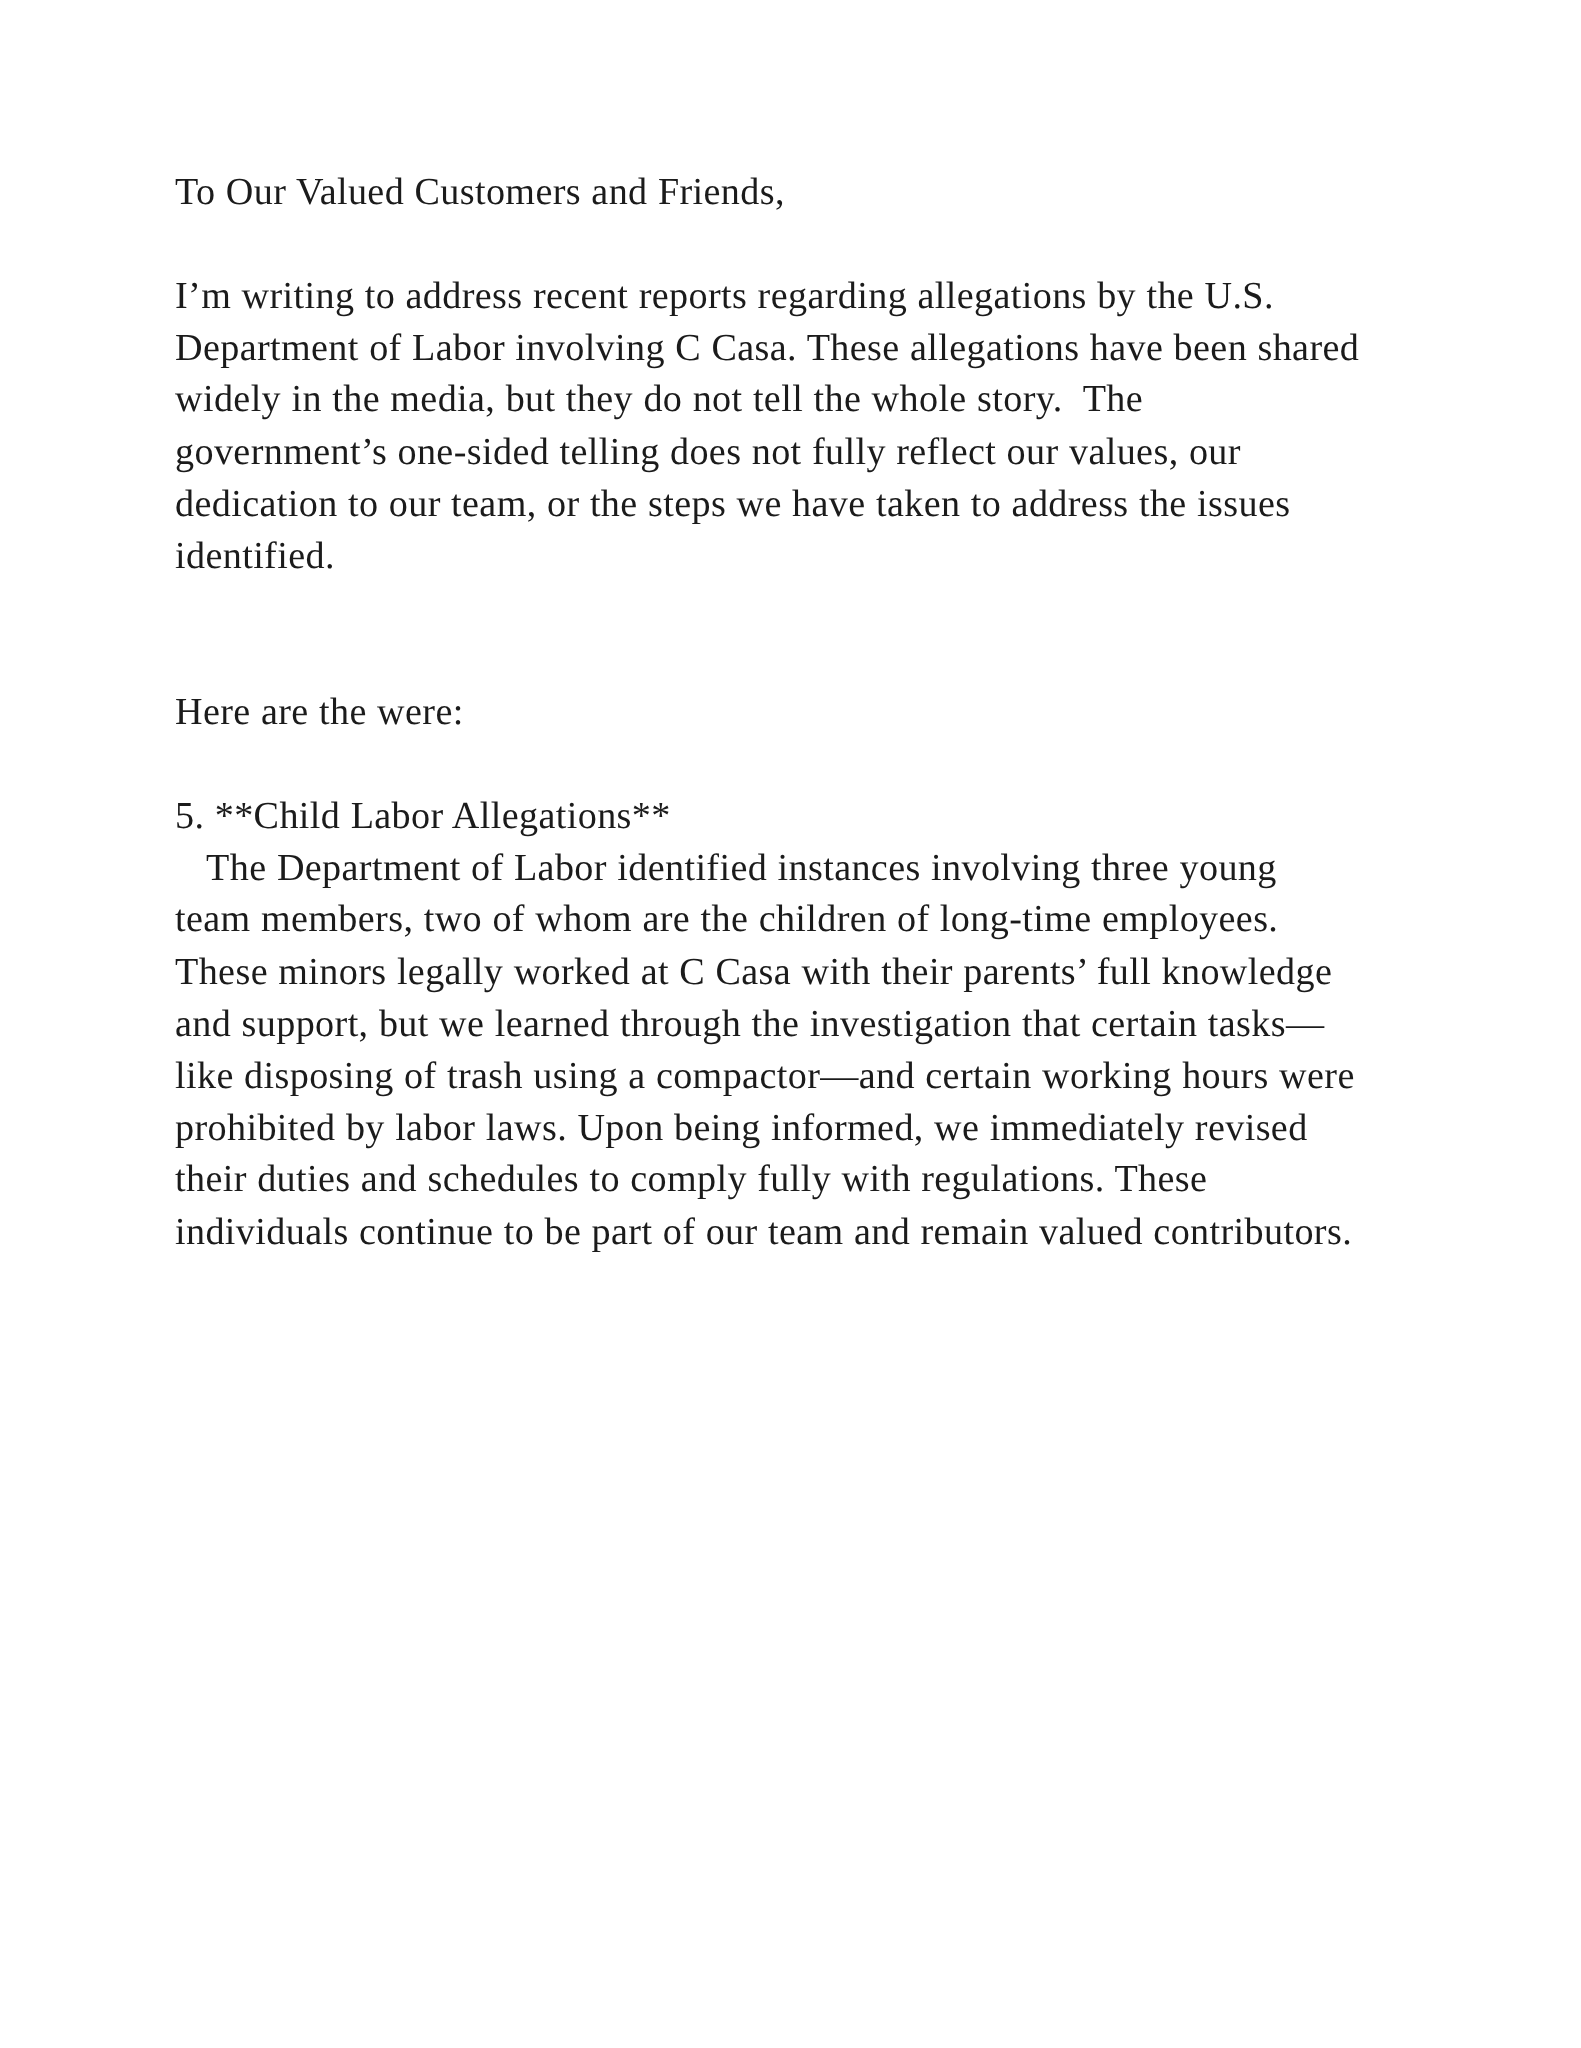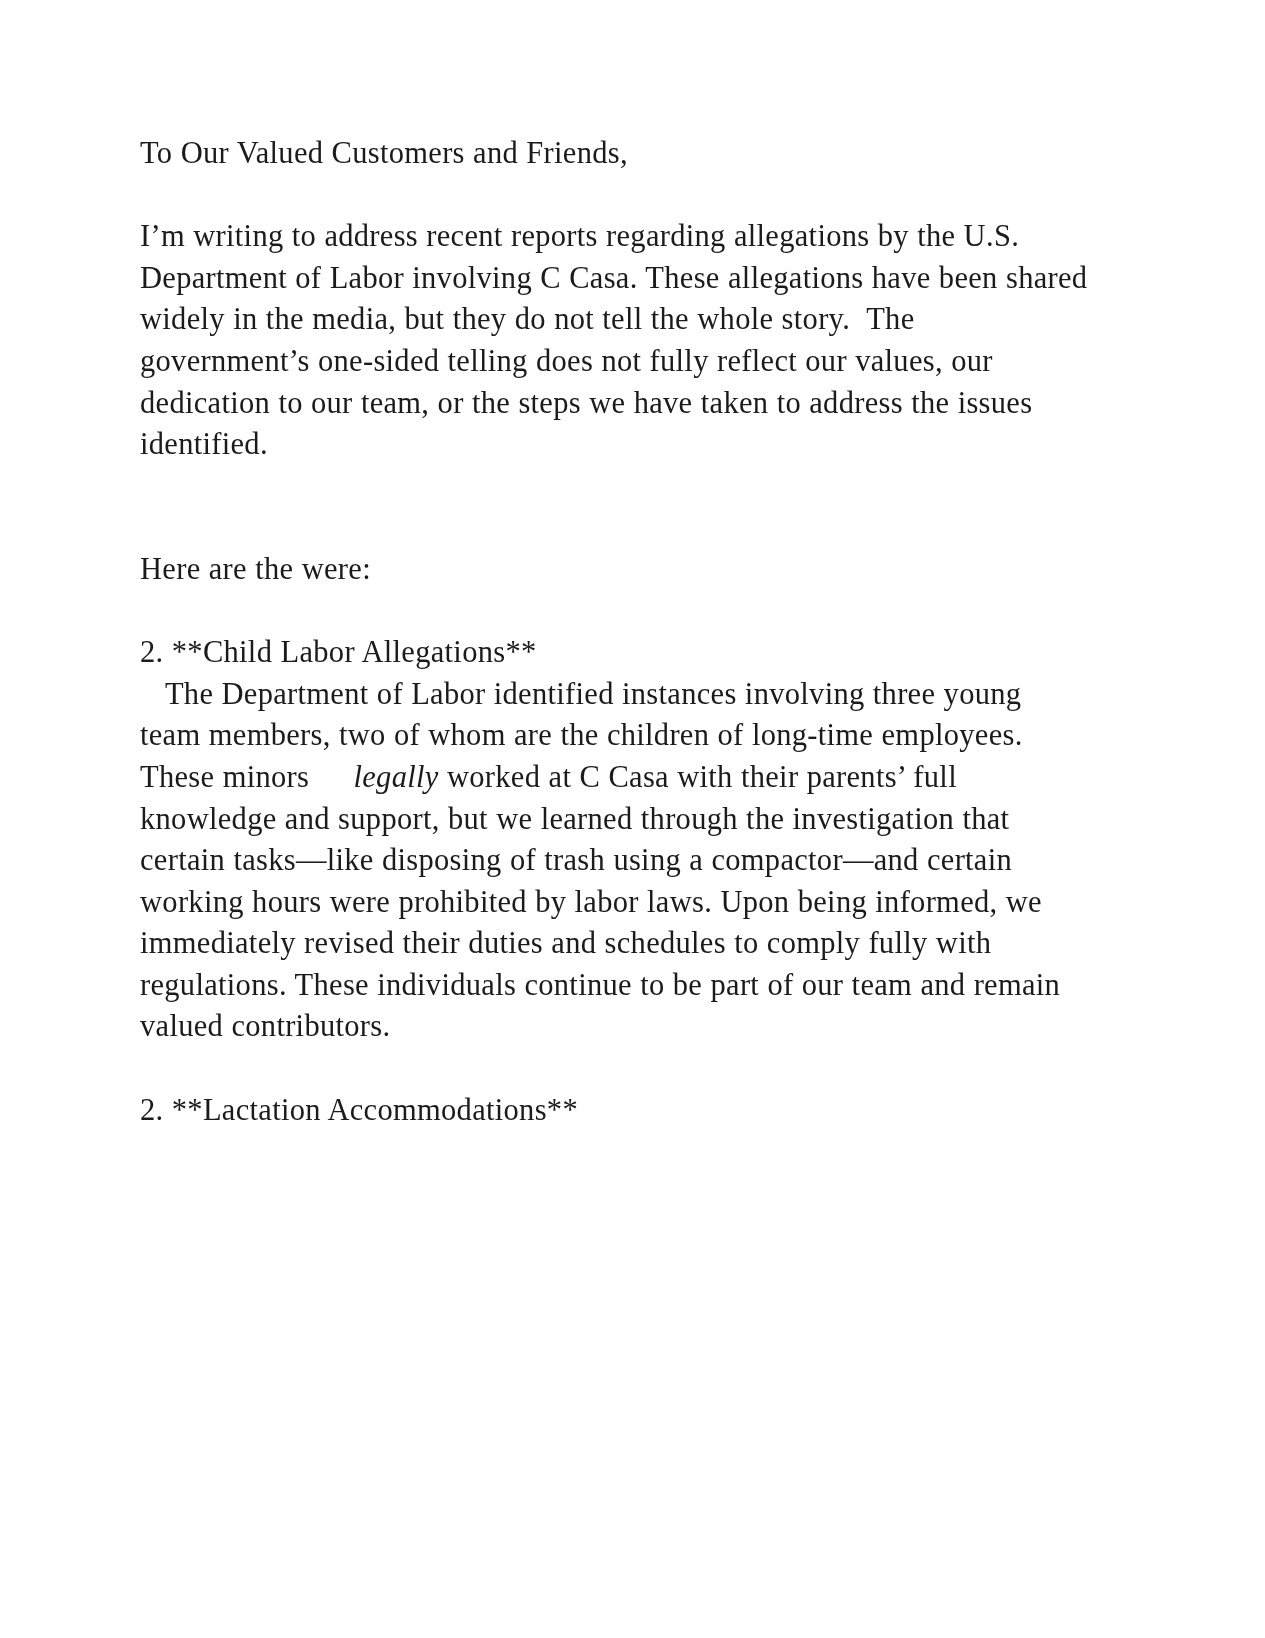--- a/index.html
+++ b/index.html
@@ -38,22 +38,20 @@
   }
   .list-heading {
     margin: 0;
     white-space: pre-wrap;
   }
   .list-body {
     margin: 0;
     white-space: pre-wrap;
   }
   .italic {
-    font-style: italic;
-    margin-left: 36px;
   }
 </style>
 </head>
 <body>
 
 <div id="page">
   <div class="doc-body">
 
     <p class="para">To Our Valued Customers and Friends,</p>
 
@@ -63,21 +61,20 @@
 
     <div class="para-gap"></div>
 
 
     <div class="para-gap"></div>
 
     <p class="para">Here are the were:</p>
 
     <div class="para-gap"></div>
 
-    <p class="list-heading">2. **Child Labor Allegations**</p>
+    <p class="list-heading">5. **Child Labor Allegations**</p>
     <p class="list-body"><span>   The Department of Labor identified instances involving three young team members, two of whom are the children of long-time employees. These minors </span><span class="italic">legally</span><span> worked at C Casa with their parents’ full knowledge and support, but we learned through the investigation that certain tasks—like disposing of trash using a compactor—and certain working hours were prohibited by labor laws. Upon being informed, we immediately revised their duties and schedules to comply fully with regulations. These individuals continue to be part of our team and remain valued contributors.</span></p>
 
     <div class="para-gap"></div>
 
-    <p class="list-heading">2. **Lactation Accommodations**</p>
 
   </div>
 </div>
 
 </body></html>

